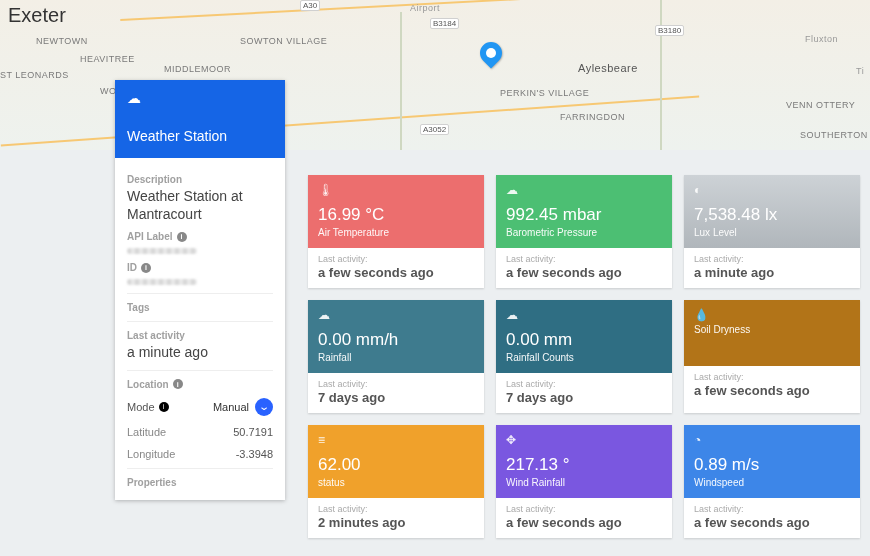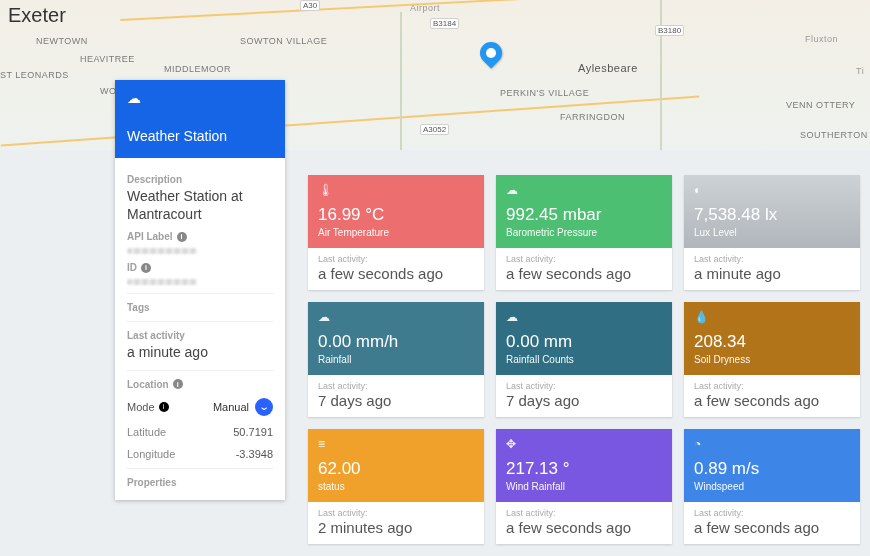--- a/index.html
+++ b/index.html
@@ -69,21 +69,21 @@
     position:absolute; left:308px; top:175px; width:553px;
     display:grid; grid-template-columns: repeat(3, 176px); gap:12px;
   }
   .tile { background:#fff; box-shadow:0 1px 2px rgba(0,0,0,0.15); display:flex; flex-direction:column;}
   .tile-top { color:#fff; padding:8px 10px 10px 10px; min-height:66px; }
   .tile-top .ticon { font-size:12px; opacity:0.9; }
   .tile-value { font-size:17px; font-weight:300; margin-top:8px; }
   .tile-name  { font-size:10px; margin-top:2px; opacity:0.95;}
   .tile-bottom { padding:6px 10px 8px 10px; }
   .tile-bottom .la { font-size:9px; color:#aaa;}
-  .tile-bottom .ago { font-size:15px; color:#555; margin-top:1px;}
+  .tile-bottom .ago { font-size:13px; color:#555; margin-top:1px;font-weight:bold;}
 
   .c-red   { background:#ec6e6e; }
   .c-green { background:#4cbf73; }
   .c-grey  { background:linear-gradient(180deg,#cdd2d6,#b0b6bb); }
   .c-teal  { background:#3e7b8e; }
   .c-teal2 { background:#2f6e83; }
   .c-brown { background:#b27418; }
   .c-orange{ background:#f0a12b; }
   .c-purple{ background:#7a57e0; }
   .c-blue  { background:#3d86e8; }
@@ -238,21 +238,20 @@
         <div class="tile-name">Rainfall Counts</div>
       </div>
       <div class="tile-bottom">
         <div class="la">Last activity:</div>
         <div class="ago">7 days ago</div>
       </div>
     </div>
     <div class="tile">
       <div class="tile-top c-brown">
         <div class="ticon">💧</div>
-        <div class="tile-value">208.34</div>
         <div class="tile-name">Soil Dryness</div>
       </div>
       <div class="tile-bottom">
         <div class="la">Last activity:</div>
         <div class="ago">a few seconds ago</div>
       </div>
     </div>
     <div class="tile">
       <div class="tile-top c-orange">
         <div class="ticon">≡</div>

